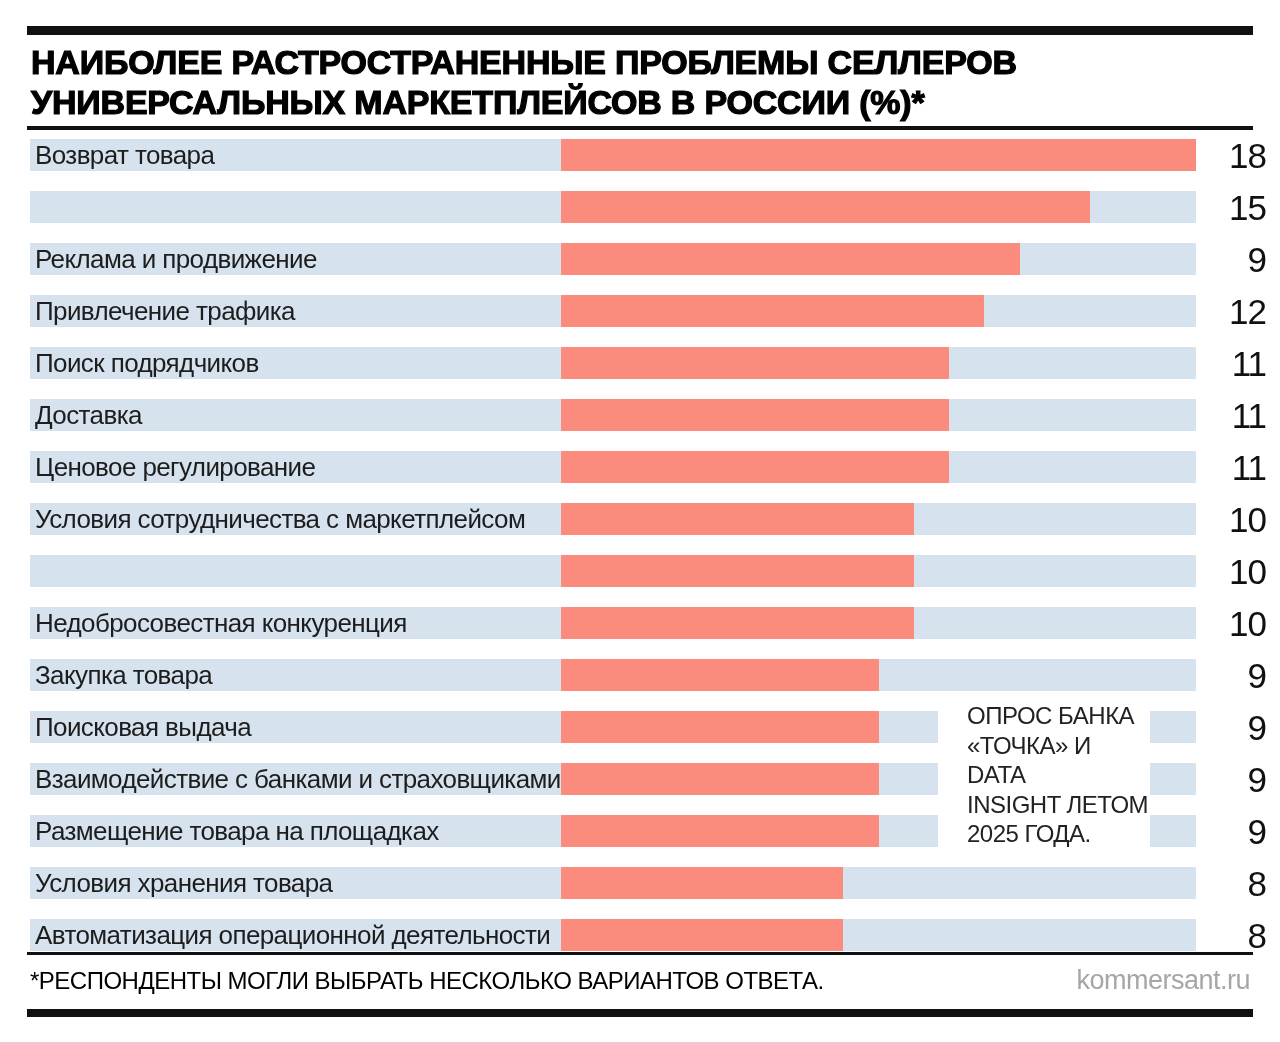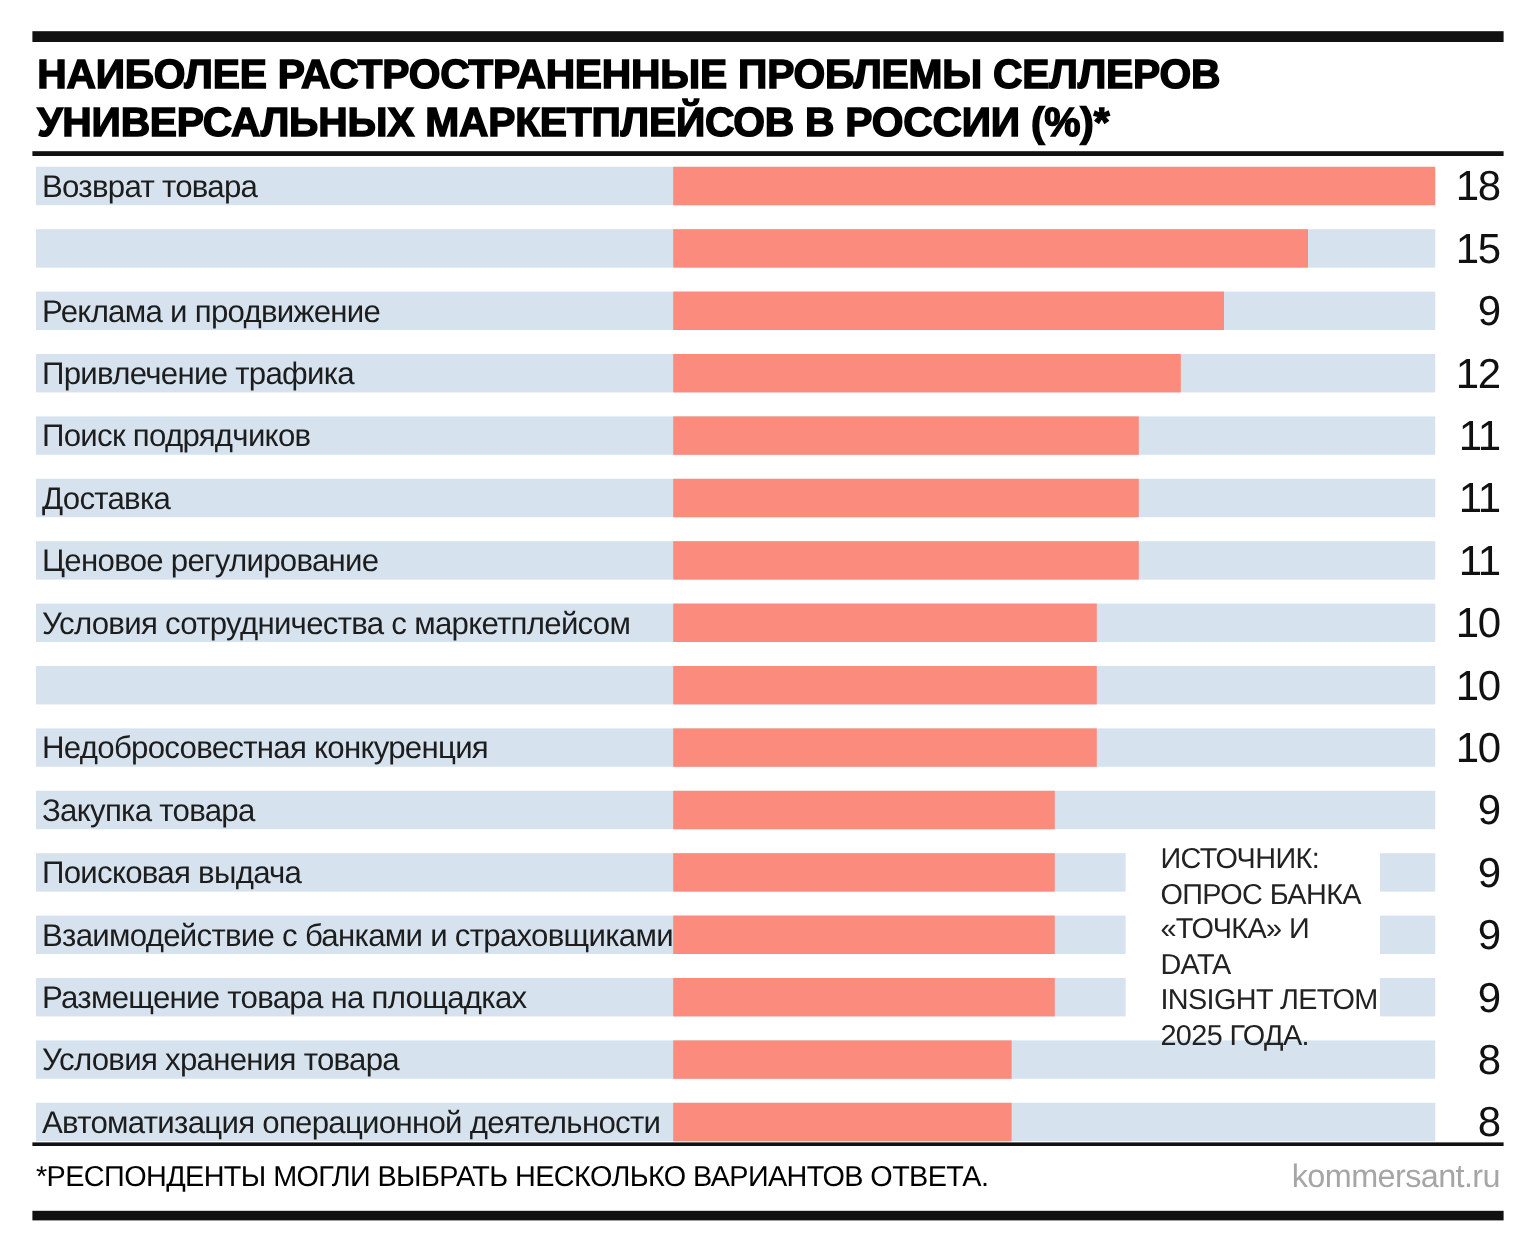--- a/index.html
+++ b/index.html
@@ -19,21 +19,21 @@
 
   .title {
     position: absolute; left: 31px; top: 42px; width: 1200px;
     font-size: 34px; line-height: 40px; font-weight: 700;
     letter-spacing: -0.2px; color: #000;
     -webkit-text-stroke: 1.2px #000;
     text-transform: uppercase;
   }
 
   .chart { position: absolute; left: 30px; top: 139px; width: 1220px; }
-  .row { display: flex; height: 32px; margin-bottom: 20px; }
+  .row { display: flex; height: 32px; margin-bottom: 20px; gap: 16px; }
   .track {
     position: relative; width: 1166px; height: 32px;
     background: var(--track, #d6e3ef); flex: none;
   }
   .bar-label {
     position: absolute; left: 5px; top: 0; height: 32px; line-height: 33px;
     font-size: 26px; letter-spacing: -0.6px; white-space: nowrap; color: #1d1d1d;
   }
   .bar-fill {
     position: absolute; left: 531px; top: 0; height: 32px;
@@ -196,21 +196,20 @@
   <div class="row">
     <div class="track">
       <div class="bar-fill" style="width: 282px;"></div>
       <span class="bar-label">Автоматизация операционной деятельности</span>
     </div>
     <div class="bar-value">8</div>
   </div>
 </div>
 
   <div class="source-note">
-    <div>ИСТОЧНИК:</div>
     <div>ОПРОС БАНКА</div>
     <div>«ТОЧКА» И DATA</div>
     <div>INSIGHT ЛЕТОМ</div>
     <div>2025 ГОДА.</div>
   </div>
 
   <div class="rule rule-footer"></div>
   <div class="footnote">*РЕСПОНДЕНТЫ МОГЛИ ВЫБРАТЬ НЕСКОЛЬКО ВАРИАНТОВ ОТВЕТА.</div>
   <div class="site">kommersant.ru</div>
   <div class="rule rule-bottom"></div>

